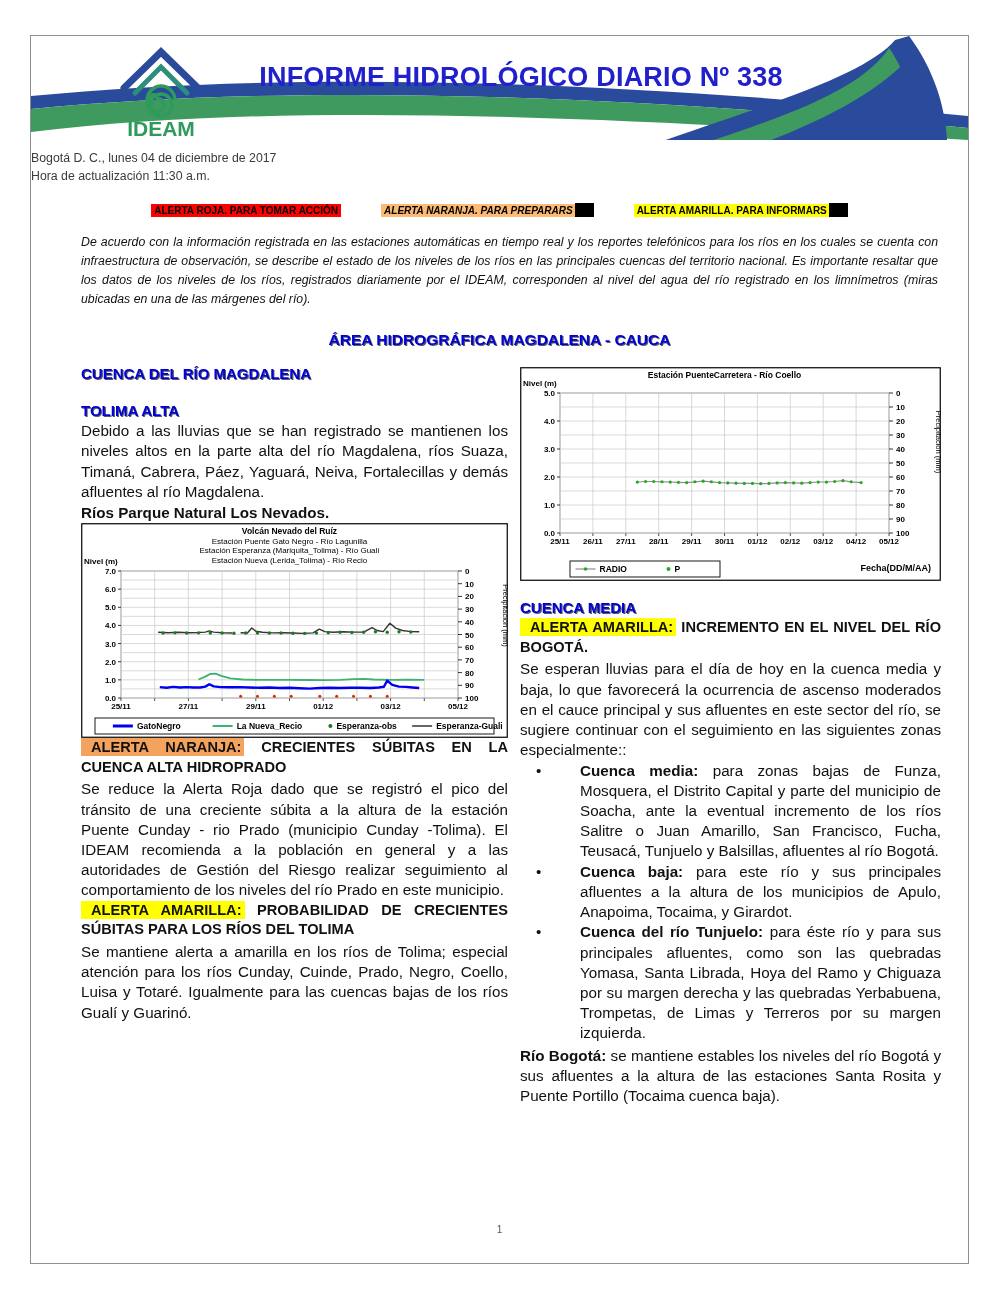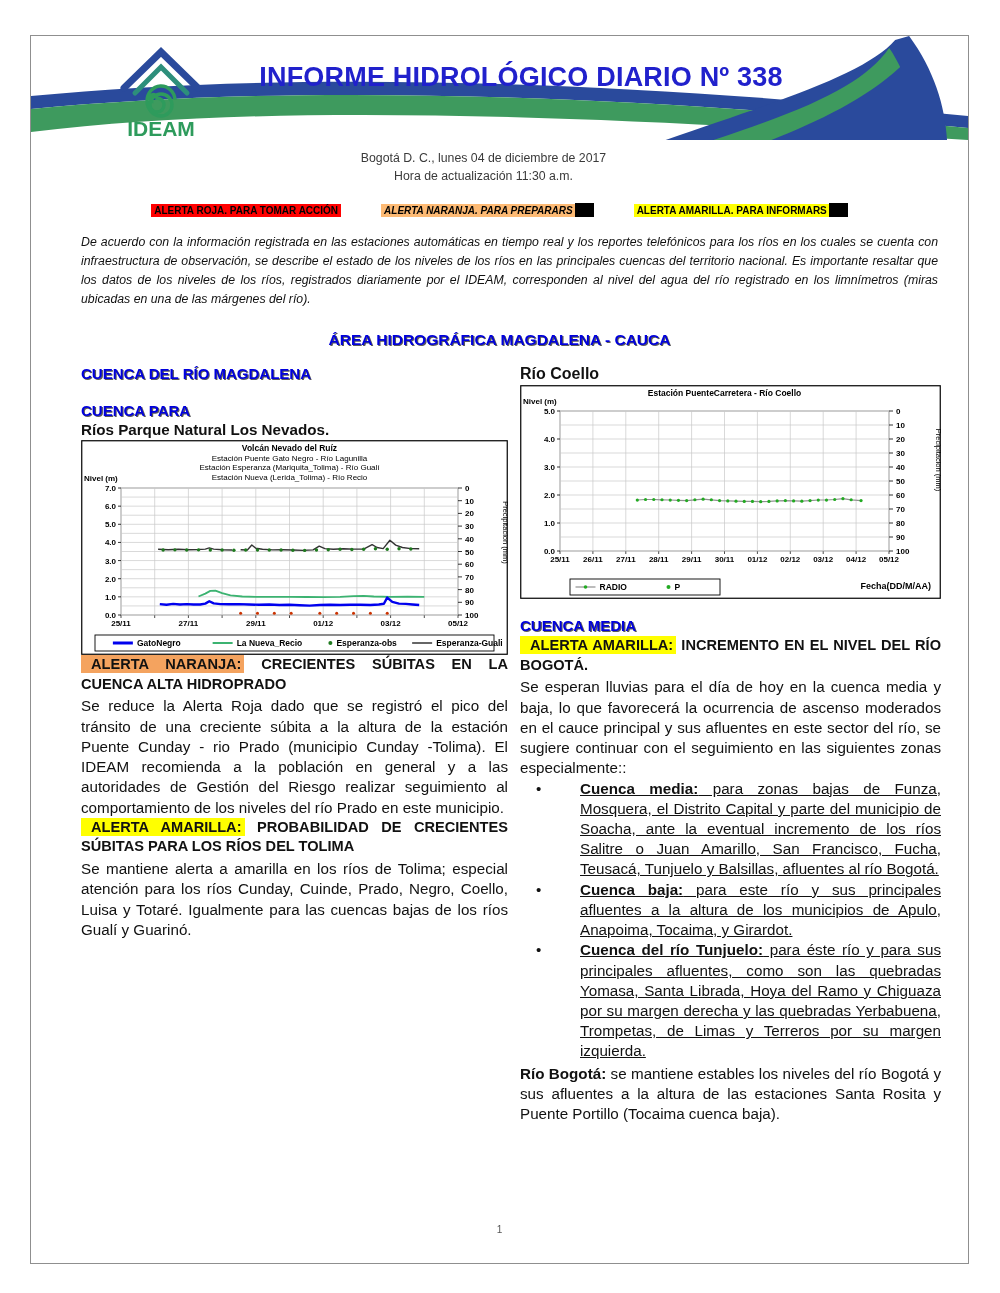--- a/index.html
+++ b/index.html
@@ -7,21 +7,21 @@
         font-family:"Liberation Sans",sans-serif;color:#111;overflow:hidden;}
   .sheet{position:absolute;left:30px;top:35px;width:939px;height:1229px;
          border:1px solid #8f8f8f;box-sizing:border-box;background:#fff;}
   
   .header{position:relative;height:105px;overflow:hidden;}
   .swoosh{position:absolute;left:0;top:0;width:100%;height:105px;}
   .logo{position:absolute;left:68px;top:4px;z-index:2;}
   .doc-title{position:absolute;left:103px;right:60px;top:26px;z-index:2;text-align:center;
              font-size:27px;font-weight:bold;color:var(--title-blue,#2121CC);letter-spacing:0.2px;}
   
-  .meta{margin-top:8px;padding-right:32px;text-align:center;font-size:12.3px;line-height:1.5;color:#3a3a3a;}
+  .meta{margin-top:8px;padding-right:32px;text-align:left;font-size:12.3px;line-height:1.5;color:#3a3a3a;}
   
   .alert-row{margin-top:14px;display:flex;justify-content:center;gap:40px;align-items:flex-end;}
   .alert-chip{font-size:10px;font-weight:bold;color:#000;padding:1px 3px;white-space:nowrap;}
   .blackbox{display:inline-block;width:19px;height:14px;background:#000;vertical-align:-3px;margin-left:-1px;}
   
   .intro{margin:15px 30px 0 50px;font-style:italic;font-size:12.3px;line-height:1.55;text-align:justify;}
   .area-title{margin-top:22px;text-align:center;font-size:15.5px;font-weight:bold;
               color:var(--heading-blue,#0000DD);text-shadow:1.1px 1.1px 0 #5a5a5a;}
   
   .cols{display:flex;gap:12px;padding:0 29px 0 50px;margin-top:16px;}
@@ -29,21 +29,21 @@
   .col-r{width:421px;}
   .h-blue{font-size:15px;font-weight:bold;color:var(--heading-blue,#0000DD);
           text-shadow:1.1px 1.1px 0 #5a5a5a;margin:0;}
   .mt20{margin-top:20px;} .mt18{margin-top:18px;} .mt26{margin-top:26px;} .mt28{margin-top:28px;}
   .body-p{font-size:15.2px;line-height:1.33;text-align:justify;margin:2px 0 0;}
   .cap{font-size:15.2px;font-weight:bold;margin:2px 0 0;}
   .alert-head{font-size:14.6px;font-weight:bold;line-height:1.35;text-align:justify;margin:0;}
   .hl{padding:1px 3px 1px 10px;}
   .chart-wrap{margin-top:2px;line-height:0;}
   ul.dots{list-style:none;margin:0;padding:0;}
-  ul.dots li{position:relative;padding-left:60px;font-size:15.2px;line-height:1.33;text-align:justify;text-decoration:underline;}
+  ul.dots li{position:relative;padding-left:60px;font-size:15.2px;line-height:1.33;text-align:justify;}
   ul.dots li::before{content:"\2022";position:absolute;left:16px;top:0;}
   .footer{position:absolute;bottom:28px;left:0;width:100%;text-align:center;
           font-size:10px;color:#555;}
   svg text{font-family:"Liberation Sans",sans-serif;}
 </style>
 </head>
 <body>
 
 <div class="page">
   <div class="sheet">
@@ -82,21 +82,22 @@
     </div>
 
     <p class="intro">De acuerdo con la información registrada en las estaciones automáticas en tiempo real y los reportes telefónicos para los ríos en los cuales se cuenta con infraestructura de observación, se describe el estado de los niveles de los ríos en las principales cuencas del territorio nacional. Es importante resaltar que los datos de los niveles de los ríos, registrados diariamente por el IDEAM, corresponden al nivel del agua del río registrado en los limnímetros (miras ubicadas en una de las márgenes del río).</p>
 
     <div class="area-title">ÁREA HIDROGRÁFICA MAGDALENA - CAUCA</div>
 
     <div class="cols">
 
       <div class="col-l">
         <p class="h-blue">CUENCA DEL RÍO MAGDALENA</p>
-        <p class="h-blue mt20">CUENCA PARA</p>
+        <p class="h-blue mt20">TOLIMA ALTA</p>
+        <p class="body-p">Debido a las lluvias que se han registrado se mantienen los niveles altos en la parte alta del río Magdalena, ríos Suaza, Timaná, Cabrera, Páez, Yaguará, Neiva, Fortalecillas y demás afluentes al río Magdalena.</p>
         <p class="cap">Ríos Parque Natural Los Nevados.</p>
         <div class="chart-wrap">
           <svg id="chart1" width="427" height="215">
               <rect x="0.75" y="0.75" width="425.5" height="213.5" fill="#fff" stroke="#000" stroke-width="1.2"></rect>
               <text x="208.5" y="11" text-anchor="middle" font-size="8.5" font-weight="bold">Volcán Nevado del Ruíz</text>
               <text x="208.5" y="20.5" text-anchor="middle" font-size="8">Estación Puente Gato Negro - Río Lagunilla</text>
               <text x="208.5" y="30" text-anchor="middle" font-size="8">Estación Esperanza (Mariquita_Tolima) - Río Gualí</text>
               <text x="208.5" y="39.5" text-anchor="middle" font-size="8">Estación Nueva (Lerida_Tolima) - Río Recio</text>
               <rect x="40" y="48" width="337" height="127" fill="#fff" stroke="#888" stroke-width="0.8"></rect>
               <line x1="40" y1="48" x2="40" y2="175" stroke="#c9c9c9" stroke-width="0.7"></line>
@@ -233,21 +234,20 @@
         </p>
         <p class="body-p">Se reduce la Alerta Roja dado que se registró el pico del tránsito de una creciente súbita a la altura de la estación Puente Cunday - rio Prado (municipio Cunday -Tolima). El IDEAM recomienda a la población en general y a las autoridades de Gestión del Riesgo realizar seguimiento al comportamiento de los niveles del río Prado en este municipio.</p>
 
         <p class="alert-head mt26">
           <span class="hl" style="background-color: rgb(255, 255, 0);">ALERTA AMARILLA:</span><span> PROBABILIDAD DE CRECIENTES SÚBITAS PARA LOS RÍOS DEL TOLIMA</span>
         </p>
         <p class="body-p">Se mantiene alerta a amarilla en los ríos de Tolima; especial atención  para los ríos Cunday, Cuinde, Prado, Negro, Coello, Luisa y Totaré. Igualmente para las cuencas bajas de los ríos Gualí y Guarinó.</p>
       </div>
 
       <div class="col-r">
-        <p class="cap" style="font-size:16px;margin:0;">Río Coello</p>
         <div class="chart-wrap">
           <svg id="chart2" width="421" height="214">
               <rect x="0.75" y="0.75" width="419.5" height="212.5" fill="#fff" stroke="#000" stroke-width="1.2"></rect>
               <text x="204.5" y="11" text-anchor="middle" font-size="8.5" font-weight="bold">Estación PuenteCarretera - Río Coello</text>
               <rect x="40" y="26" width="329" height="140" fill="#fff" stroke="#888" stroke-width="0.8"></rect>
               <line x1="40" y1="26" x2="40" y2="166" stroke="#c9c9c9" stroke-width="0.7"></line>
               <line x1="40" y1="166" x2="40" y2="169" stroke="#000" stroke-width="0.7"></line>
               <line x1="72.9" y1="26" x2="72.9" y2="166" stroke="#c9c9c9" stroke-width="0.7"></line>
               <line x1="72.9" y1="166" x2="72.9" y2="169" stroke="#000" stroke-width="0.7"></line>
               <line x1="105.8" y1="26" x2="105.8" y2="166" stroke="#c9c9c9" stroke-width="0.7"></line>

